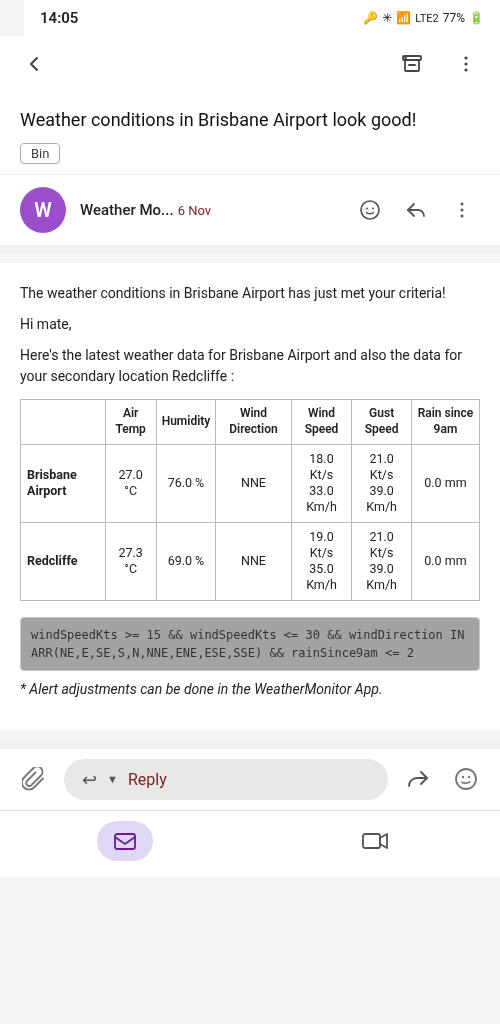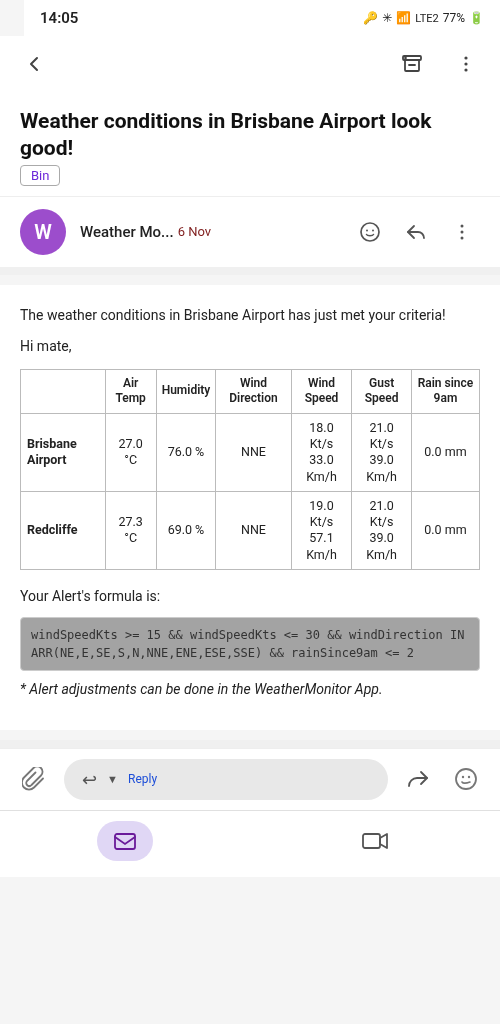--- a/index.html
+++ b/index.html
@@ -57,33 +57,33 @@
       cursor: pointer;
       color: #444;
     }
 
     
     .subject-area {
       background: #fff;
       padding: 16px 20px 10px 20px;
     }
     .subject-title {
-      font-size: 21px;
-      font-weight: 700;
+      font-size: 18px;
+      font-weight: 400;
       line-height: 1.3;
-      margin-bottom: 2px;
+      margin-bottom: 12px;
       color: #111;
     }
     .label-bin {
       display: inline-block;
       border: 1px solid #aaa;
       border-radius: 4px;
       padding: 2px 10px;
       font-size: 13px;
-      color: #6d28d9;
+      color: #404040;
     }
 
     
     .sender-area {
       background: #fff;
       padding: 12px 20px;
       display: flex;
       align-items: center;
       gap: 14px;
       border-top: 1px solid #eee;
@@ -208,22 +208,22 @@
       flex: 1;
       background: #e8e8e8;
       border-radius: 24px;
       padding: 10px 18px;
       display: flex;
       align-items: center;
       gap: 10px;
       cursor: text;
     }
     .reply-input-text {
-      font-size: 12px;
-      color: #1d4ed8;
+      font-size: 16px;
+      color: #7f1d1d;
       flex: 1;
     }
     .reply-bar .icon-btn {
       color: #555;
     }
 
     
     .bottom-nav {
       background: #fff;
       display: flex;
@@ -343,20 +343,21 @@
       </svg>
     </div>
   </div>
 </div>
 
 <div class="divider"></div>
 
 <div class="email-body">
   <p>The weather conditions in Brisbane Airport has just met your criteria!</p>
   <p>Hi mate,</p>
+  <p>Here's the latest weather data for Brisbane Airport and also the data for your secondary location Redcliffe :</p>
 
   <table class="weather-table">
     <thead>
       <tr>
         <th></th>
         <th>Air Temp</th>
         <th>Humidity</th>
         <th>Wind Direction</th>
         <th>Wind Speed</th>
         <th>Gust Speed</th>
@@ -374,29 +375,28 @@
           <td style="white-space: pre-line;">21.0 Kt/s
 39.0 Km/h</td>
           <td style="white-space: pre-line;">0.0 mm</td>
         </tr>
         <tr>
           <td style="white-space: pre-line;">Redcliffe</td>
           <td style="white-space: pre-line;">27.3 °C</td>
           <td style="white-space: pre-line;">69.0 %</td>
           <td style="white-space: pre-line;">NNE</td>
           <td style="white-space: pre-line;">19.0 Kt/s
-57.1 Km/h</td>
+35.0 Km/h</td>
           <td style="white-space: pre-line;">21.0 Kt/s
 39.0 Km/h</td>
           <td style="white-space: pre-line;">0.0 mm</td>
         </tr>
       </tbody>
   </table>
 
-  <p class="formula-label">Your Alert's formula is:</p>
   <div class="formula-box">windSpeedKts &gt;= 15 &amp;&amp; windSpeedKts &lt;= 30 &amp;&amp; windDirection IN ARR(NE,E,SE,S,N,NNE,ENE,ESE,SSE) &amp;&amp; rainSince9am &lt;= 2</div>
   <p class="alert-note">* Alert adjustments can be done in the WeatherMonitor App.</p>
 </div>
 
 <div class="divider"></div>
 
 <div class="reply-bar">
   <div class="icon-btn">
     <svg width="24" height="24" viewBox="0 0 24 24" fill="none">
       <path d="M21 11.5L12 20.5A7 7 0 012 10.5L11.5 1A5 5 0 0119 8.5L9.5 18A3 3 0 015 14L13.5 5.5" stroke="#777" stroke-width="1.8" stroke-linecap="round" stroke-linejoin="round"></path>

